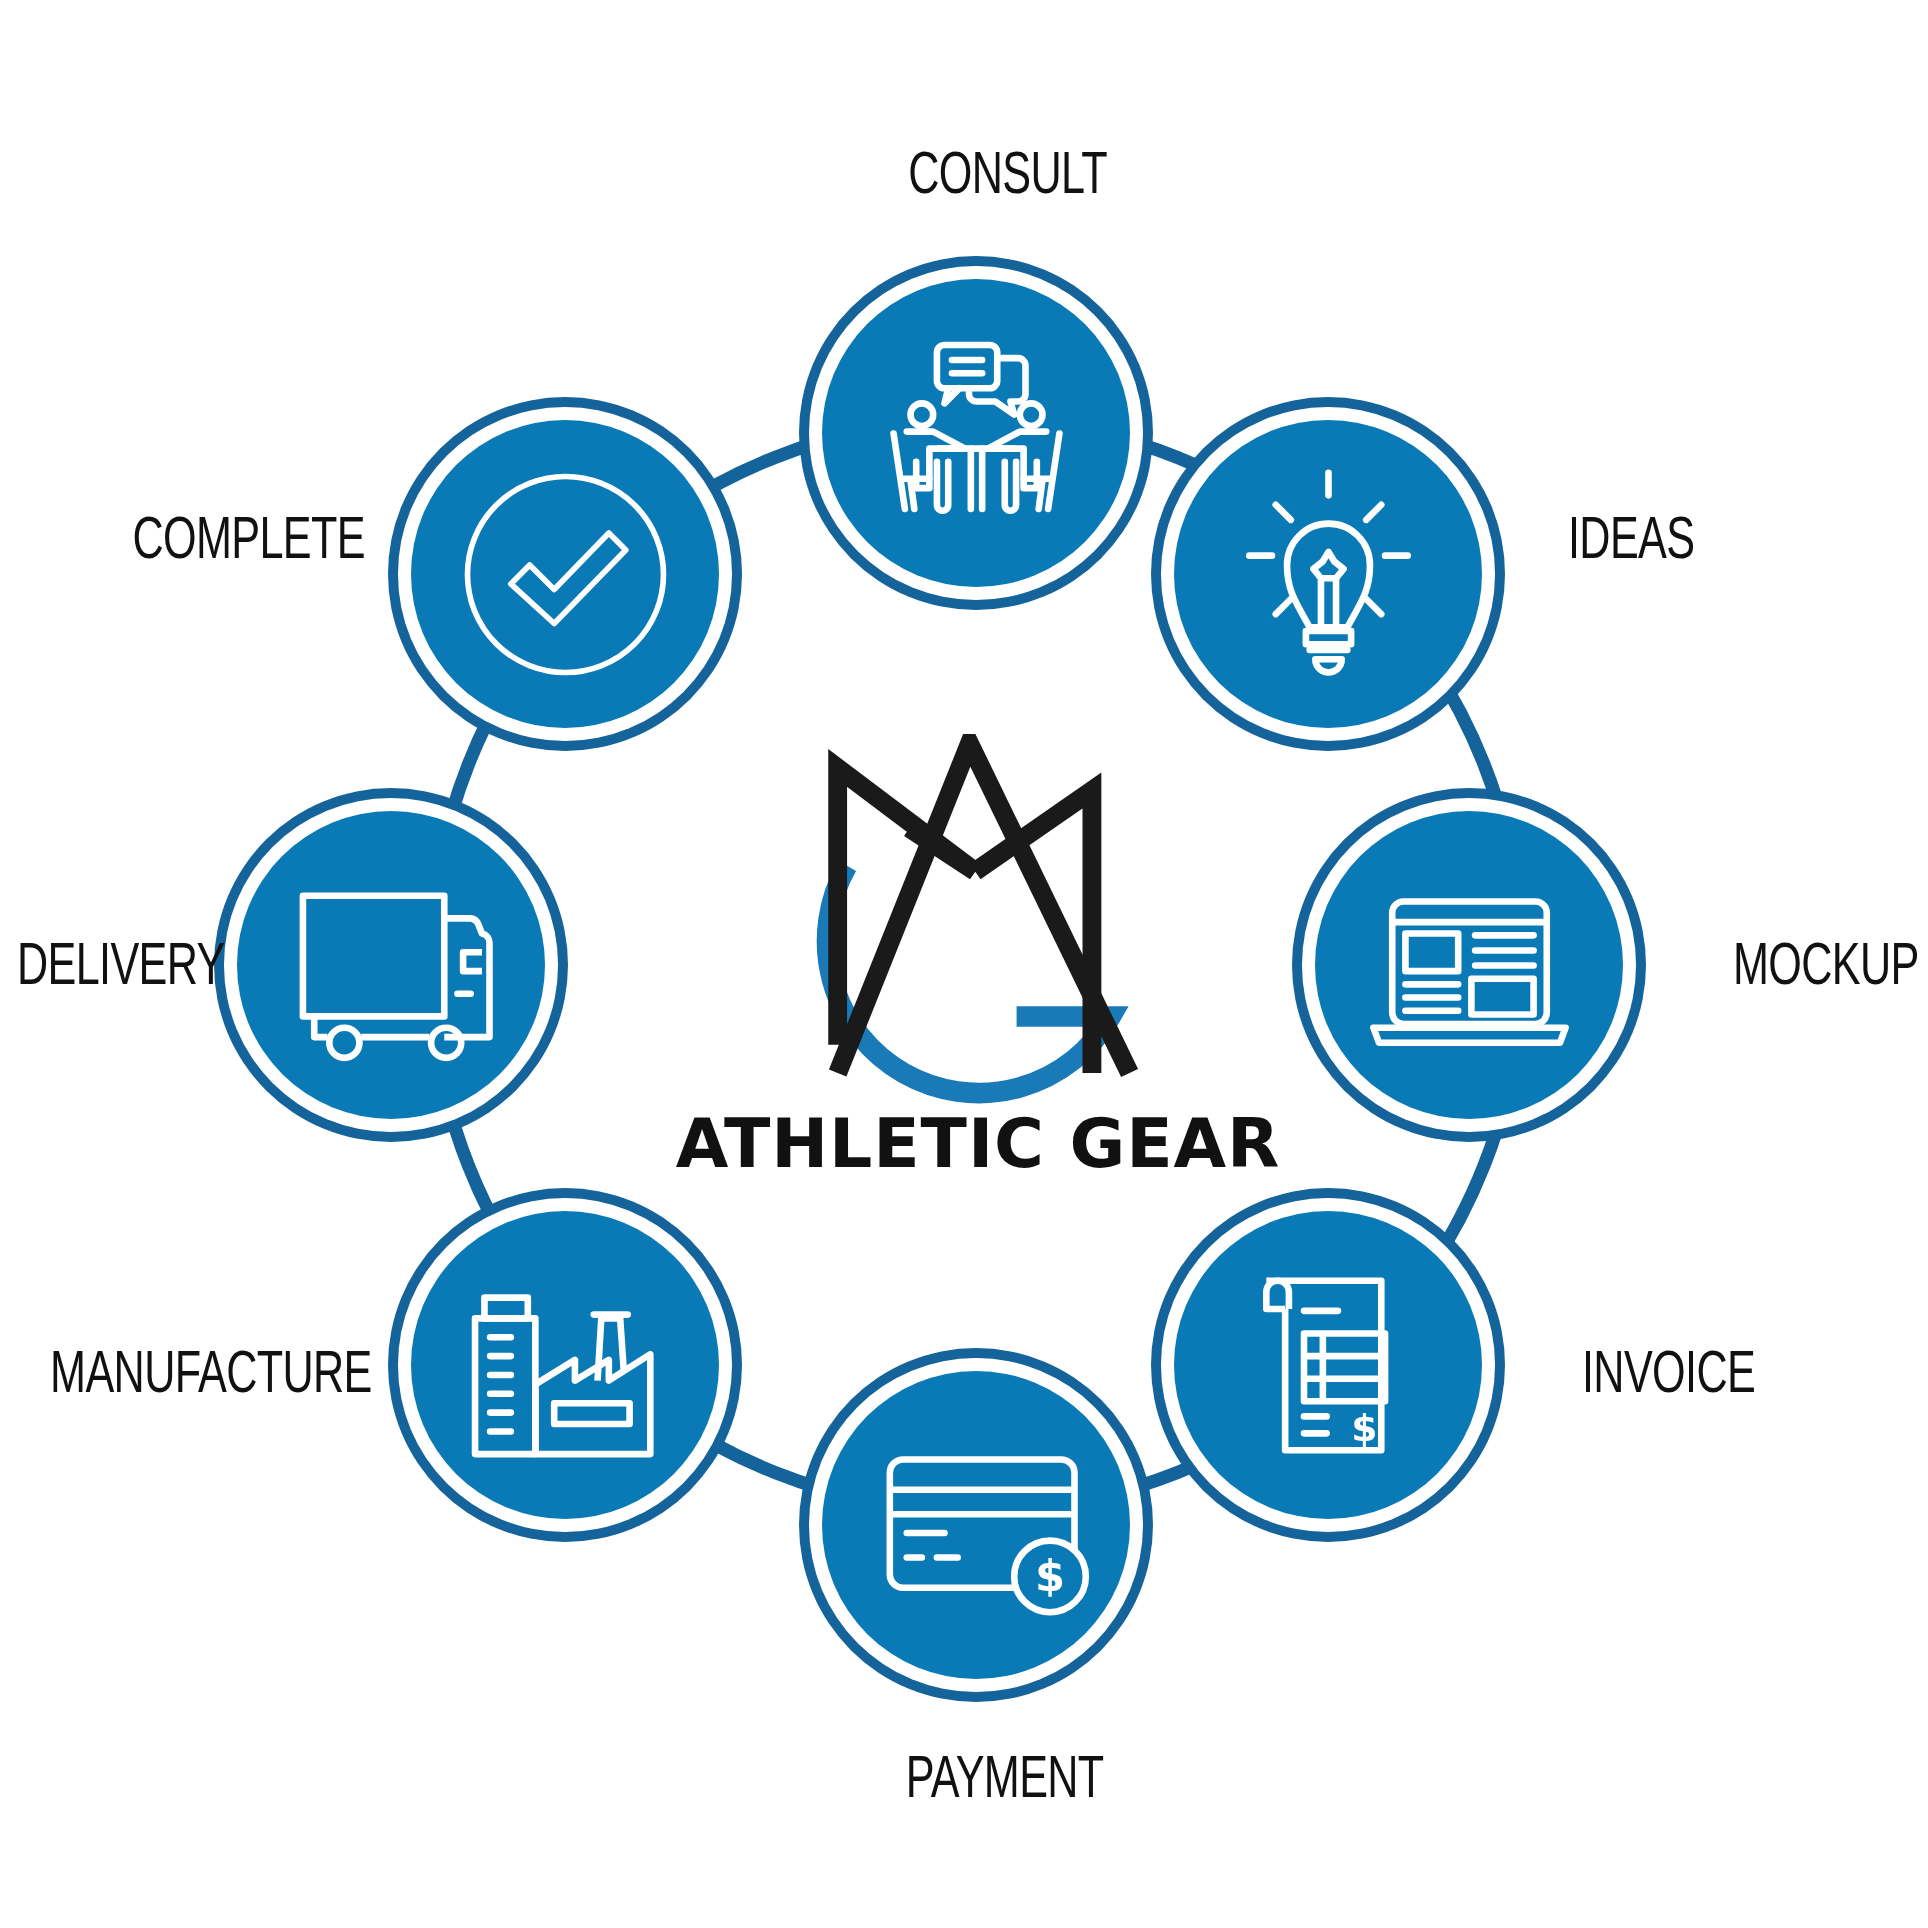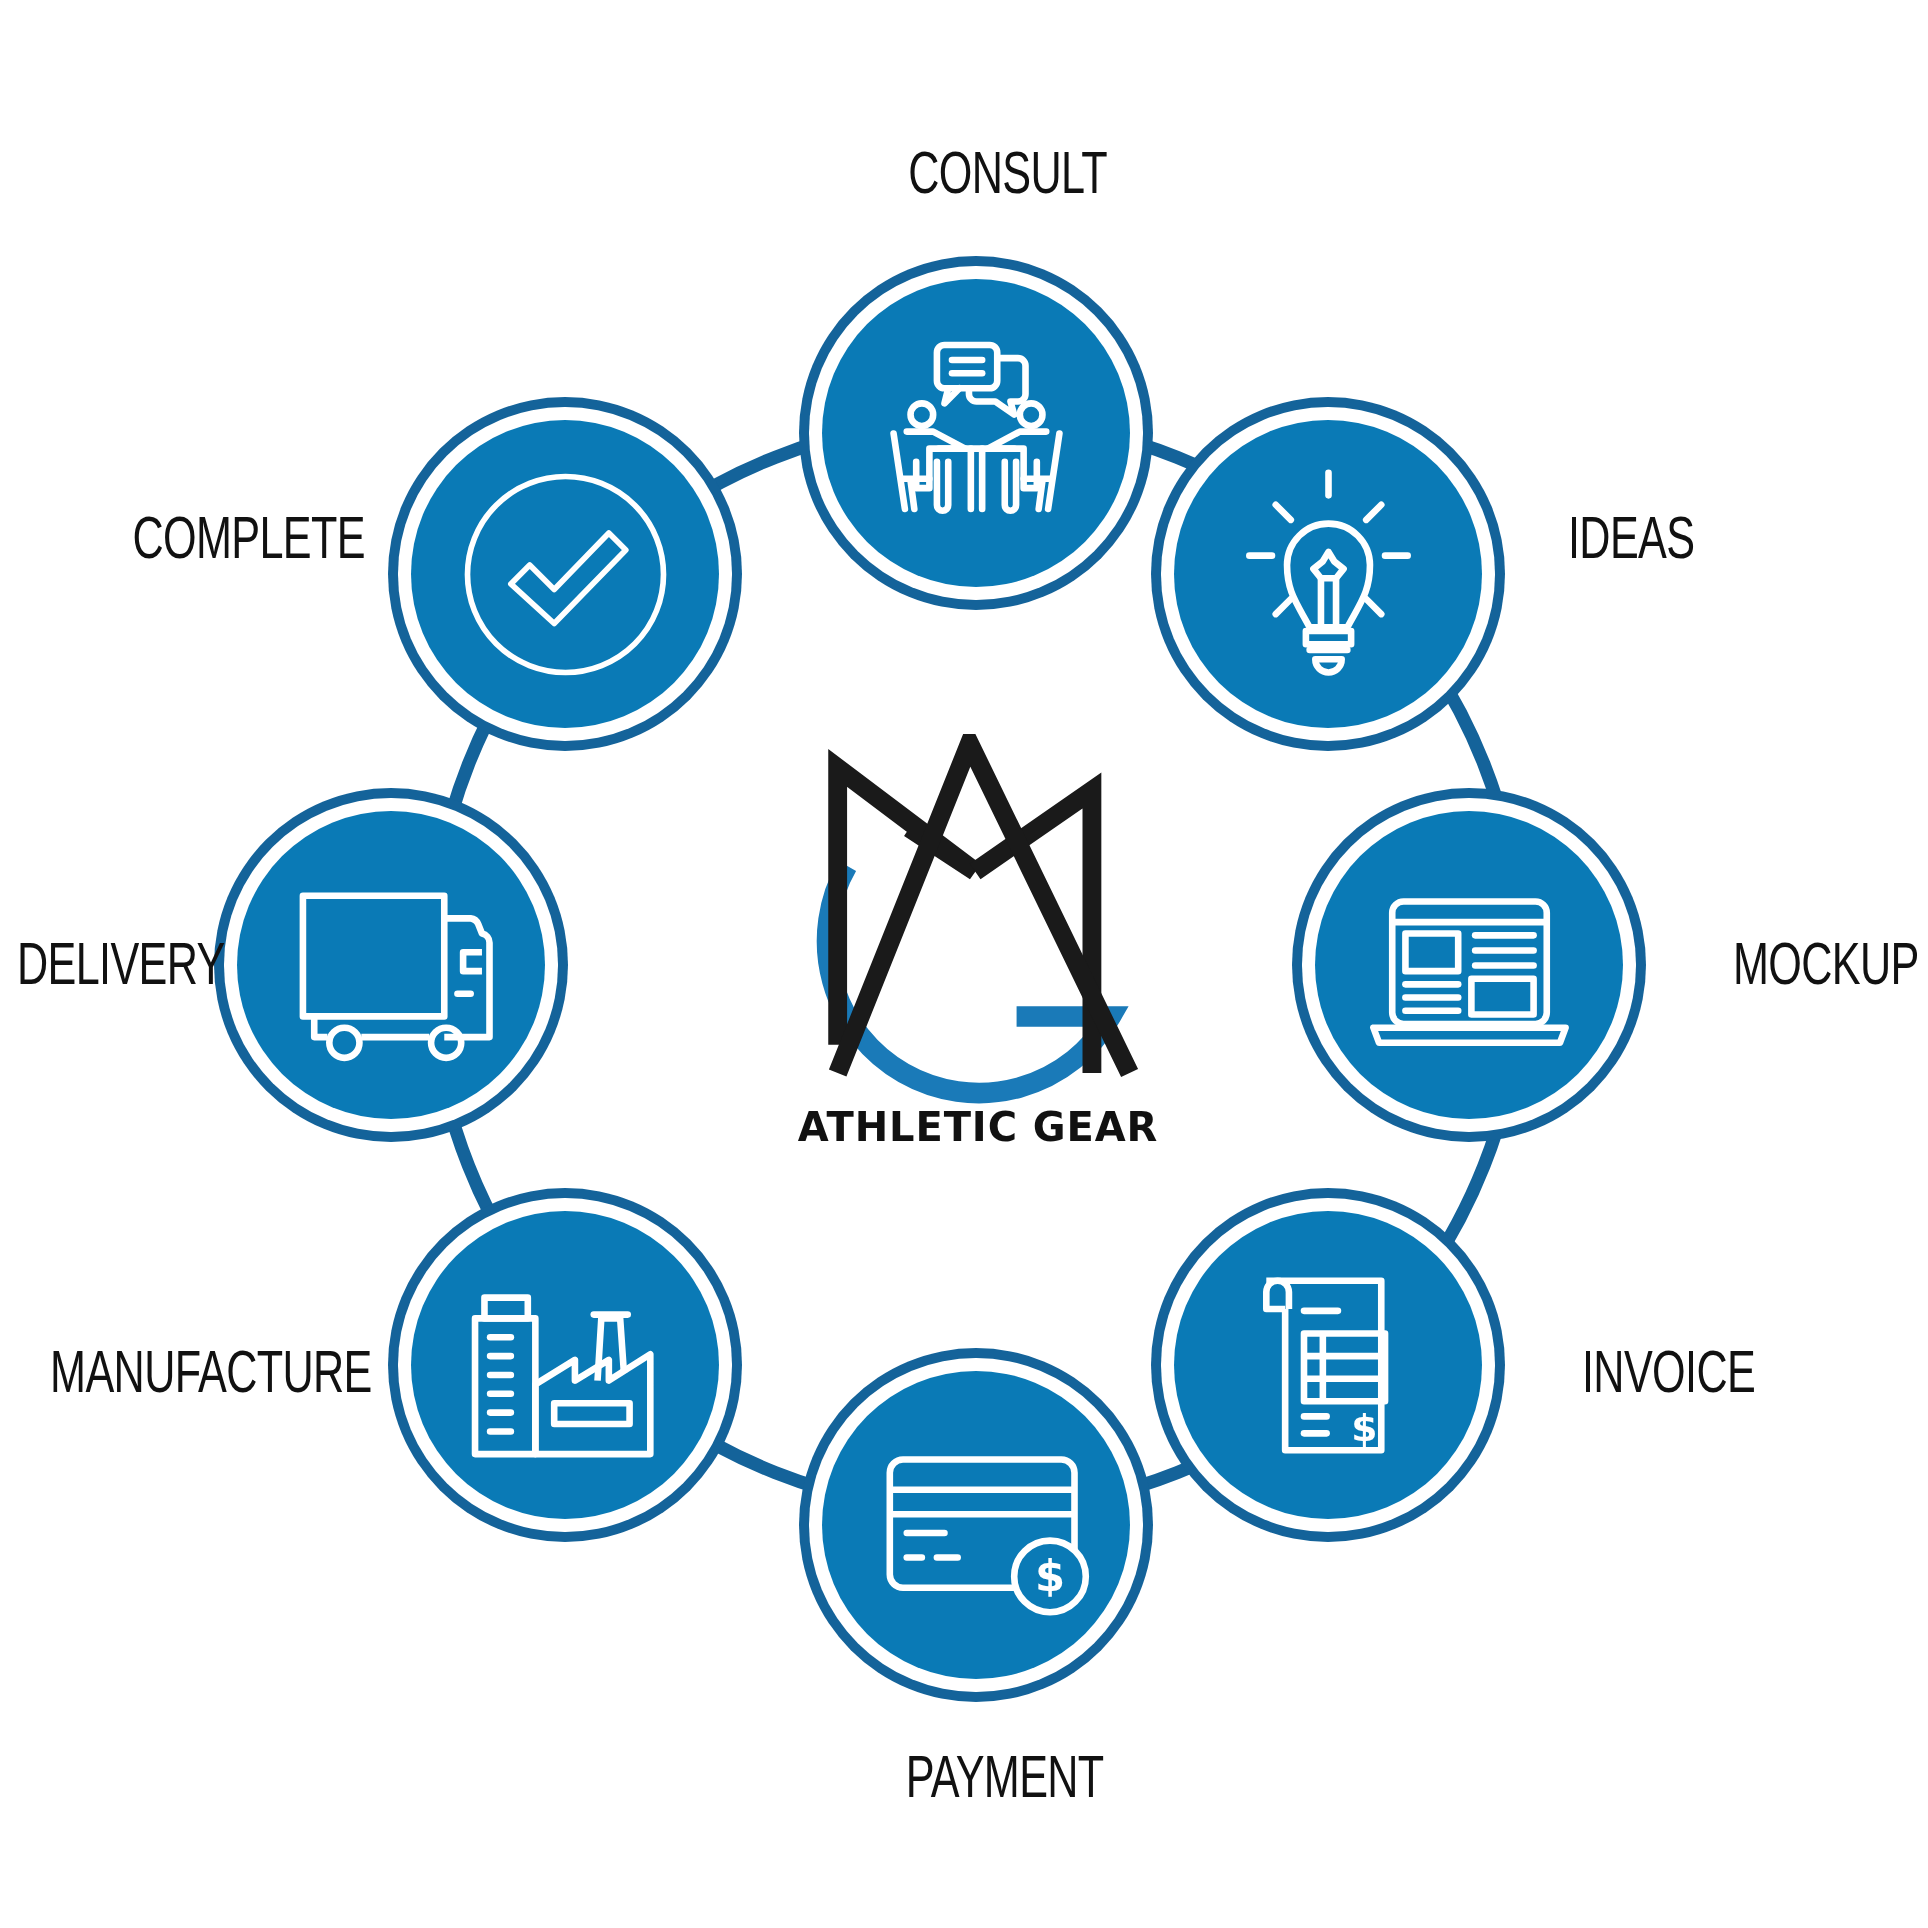--- a/index.html
+++ b/index.html
@@ -73,21 +73,21 @@
     width: 471px;
     height: 452px;
   }
   .brand {
     position: absolute;
     left: 0; right: 0;
     top: 1104px;
     text-align: center;
     font-family: "DejaVu Sans", "Liberation Sans", sans-serif;
     font-weight: bold;
-    font-size: 40px;
+    font-size: 68px;
     color: #111111;
     letter-spacing: 0.9px;
     padding-left: 28px;
   }
 </style>
 </head>
 <body>
 
 <div id="stage">
 

